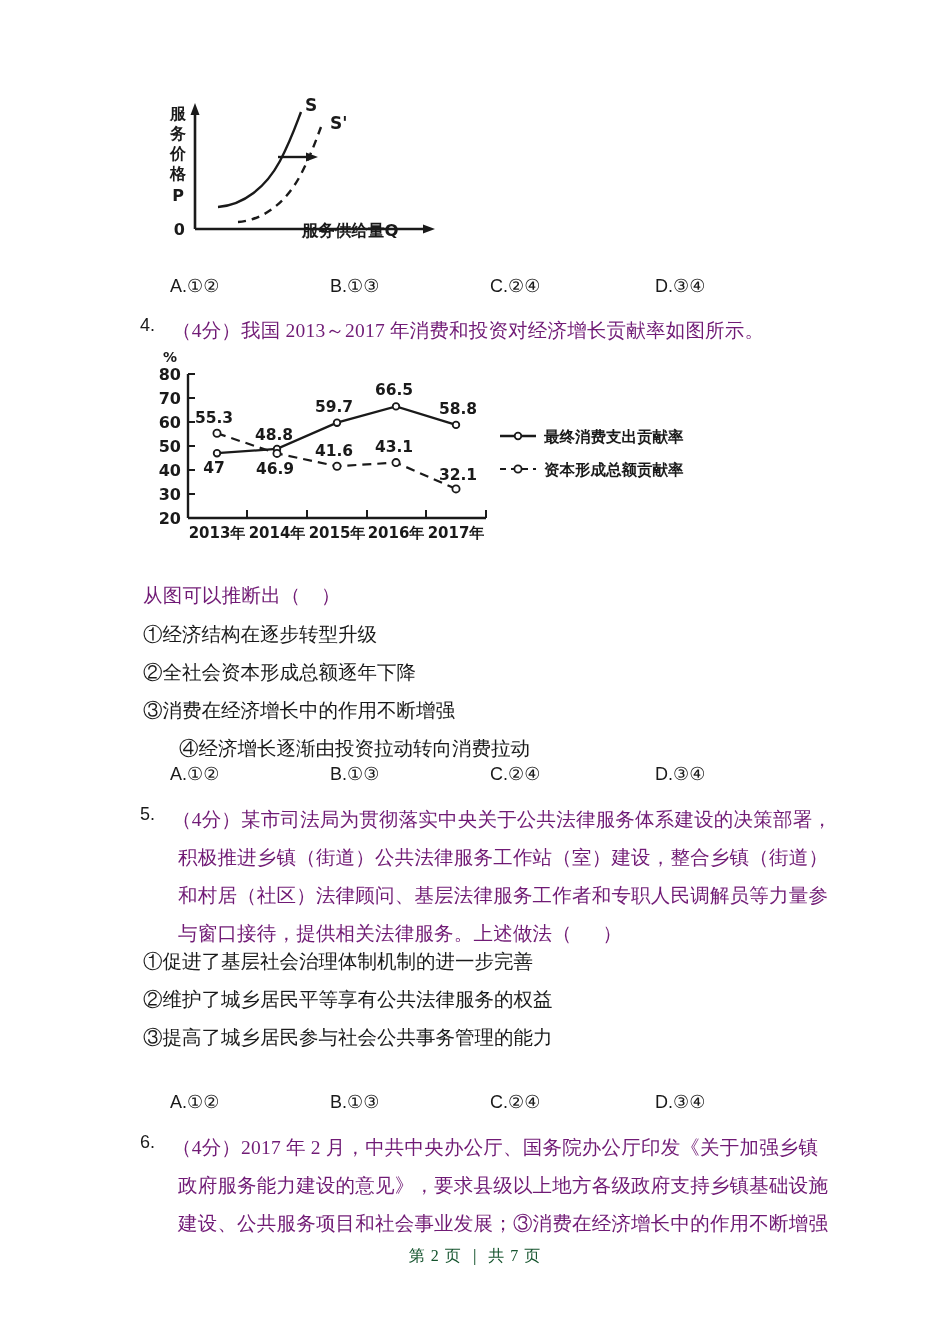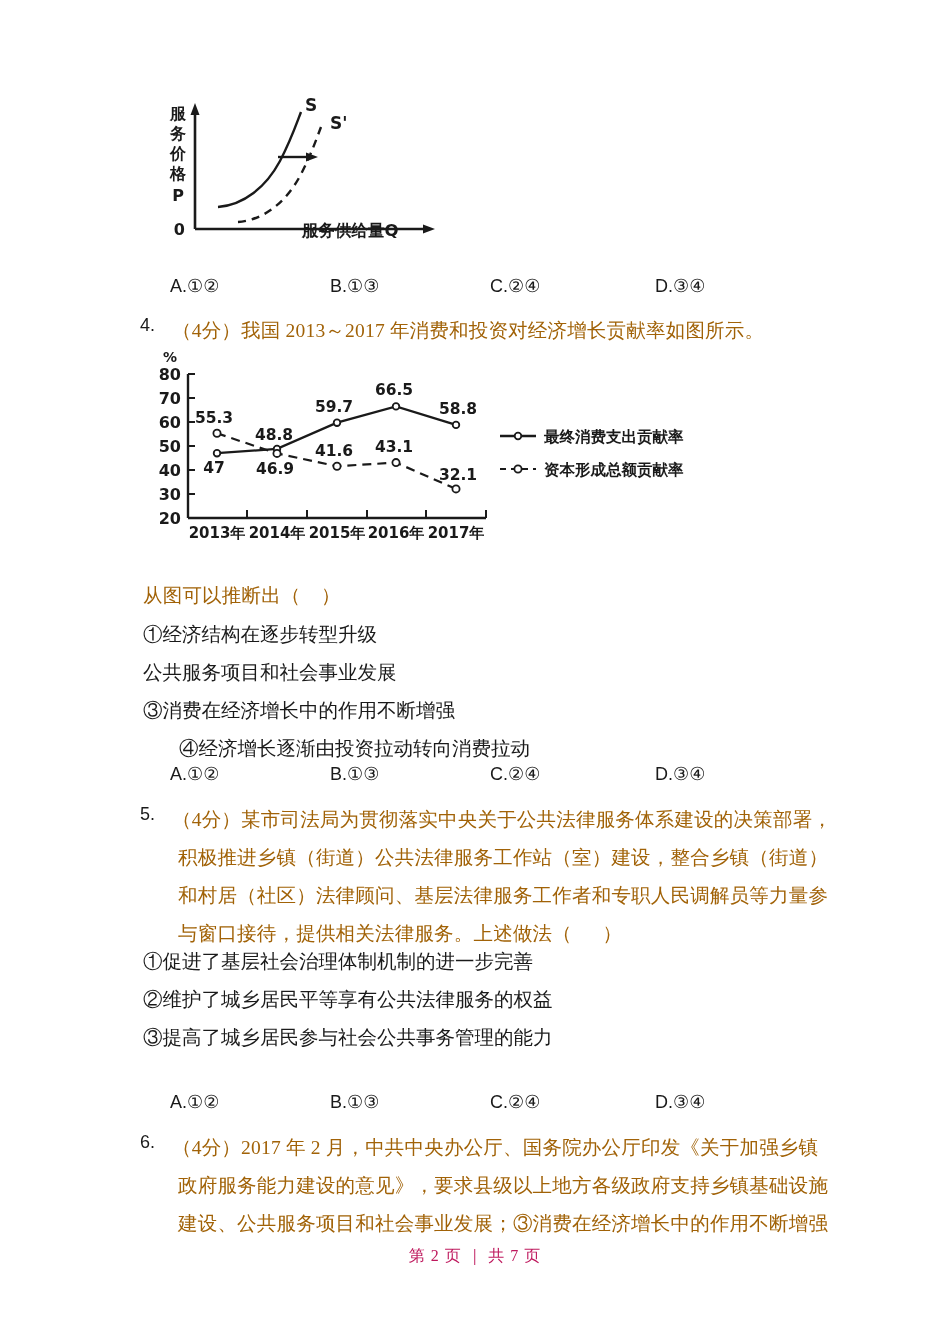--- a/index.html
+++ b/index.html
@@ -20,21 +20,21 @@
     position: absolute;
     left: 0; top: 0;
     width: 950px;
     height: 1344px;
   }
 
   
   .q-line {
     font-size: 19.5px;
     line-height: 36px;
-    color: #a16207;
+    color: #701a75;
     white-space: pre;
     letter-spacing: 0.2px;
   }
   .item-line {
     font-size: 19.5px;
     line-height: 37px;
     color: #1a1a1a;
     white-space: pre;
   }
 
@@ -91,21 +91,21 @@
   }
 
   
   .footer {
     position: absolute;
     left: 0;
     top: 1246px;
     width: 950px;
     text-align: center;
     font-size: 16px;
-    color: #be185d;
+    color: #14532d;
     letter-spacing: 1px;
     white-space: pre;
     font-family: "Liberation Serif", "DejaVu Serif", serif;
   }
   .chart-cjk {
     font-family: "DejaVu Sans", sans-serif;
     font-weight: bold;
   }
 </style>
 </head>
@@ -227,21 +227,21 @@
 
         <line x1="352" y1="121" x2="388" y2="121" stroke="#1a1a1a" stroke-width="2.2" stroke-dasharray="6 5"></line>
         <circle cx="370" cy="121" r="3.6" fill="#ffffff" stroke="#1a1a1a" stroke-width="1.8"></circle>
         <text x="396" y="127" class="chart-cjk" font-size="15.5" fill="#1a1a1a">资本形成总额贡献率</text>
       </g>
     </svg>
   </div>
 
   <div class="qbody q-line" style="left:143px; top:578px;">从图可以推断出（    ）</div>
   <div class="qbody item-line" style="left:143px; top:616px;">①经济结构在逐步转型升级</div>
-  <div class="qbody item-line" style="left:143px; top:654px;">公共服务项目和社会事业发展</div>
+  <div class="qbody item-line" style="left:143px; top:654px;">②全社会资本形成总额逐年下降</div>
   <div class="qbody item-line" style="left:143px; top:692px;">③消费在经济增长中的作用不断增强</div>
   <div class="qbody item-line" style="left:143px; top:730px;margin-left:36px;">④经济增长逐渐由投资拉动转向消费拉动</div>
 
   <div class="opt-row" style="left:170px; top:763px;">
     <div class="opt" style="left:0px;"><span class="lab">A.</span><span class="val">①②</span></div>
     <div class="opt" style="left:160px;"><span class="lab">B.</span><span class="val">①③</span></div>
     <div class="opt" style="left:320px;"><span class="lab">C.</span><span class="val">②④</span></div>
     <div class="opt" style="left:485px;"><span class="lab">D.</span><span class="val">③④</span></div>
   </div>
 

